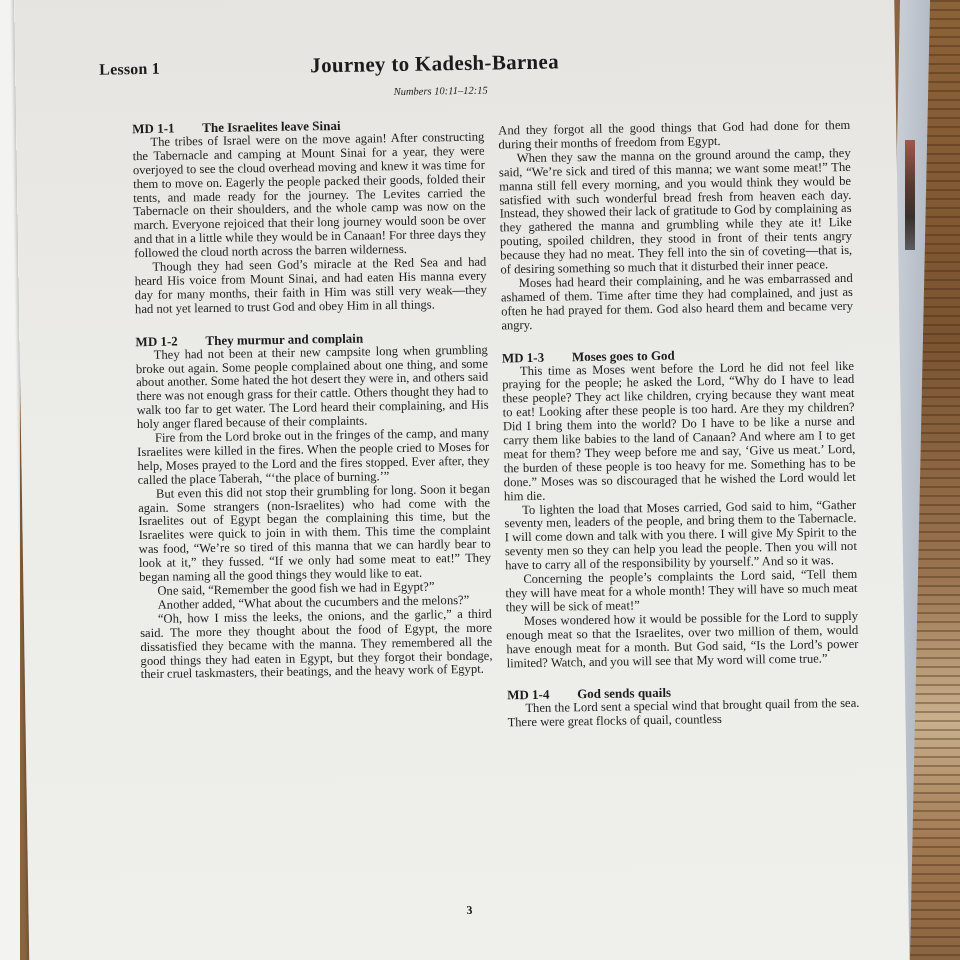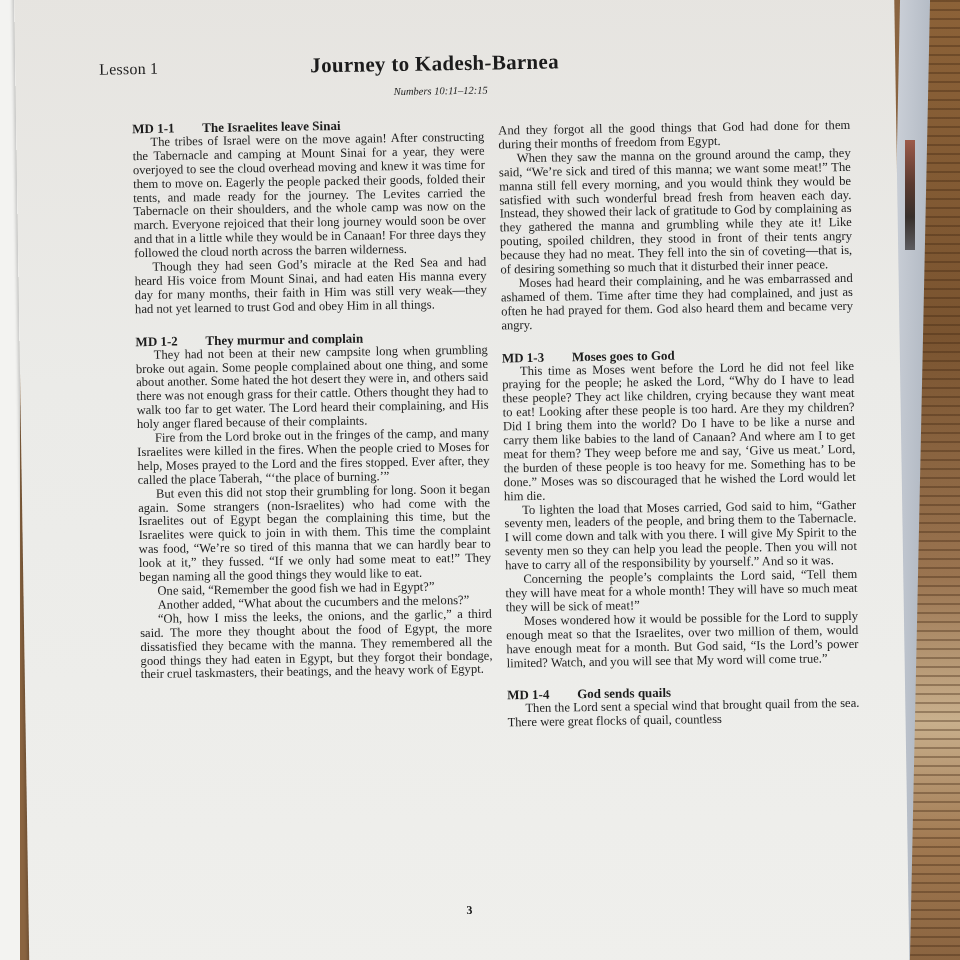--- a/index.html
+++ b/index.html
@@ -30,21 +30,21 @@
   .page {
     position: absolute; left: 14px; top: -10px; width: 880px; height: 990px;
     background: linear-gradient(180deg, #e6e4e0 0%, #ebebe8 40%, #efefec 100%);
     transform: rotate(-0.9deg);
     transform-origin: 0 0;
     box-shadow: -2px 0 3px rgba(0,0,0,0.18);
     color: #1c1c1c;
   }
   .lesson {
     position: absolute; left: 84px; top: 72px;
-    font-size: 16px; font-weight: normal; letter-spacing: 0.2px;
+    font-size: 16px; font-weight: bold; letter-spacing: 0.2px;
   }
   .title {
     position: absolute; left: 295px; top: 68px;
     font-size: 21px; font-weight: bold; letter-spacing: 0.3px;
   }
   .ref {
     position: absolute; left: 378px; top: 102px;
     font-size: 10.5px; font-style: italic;
   }
   .col {

